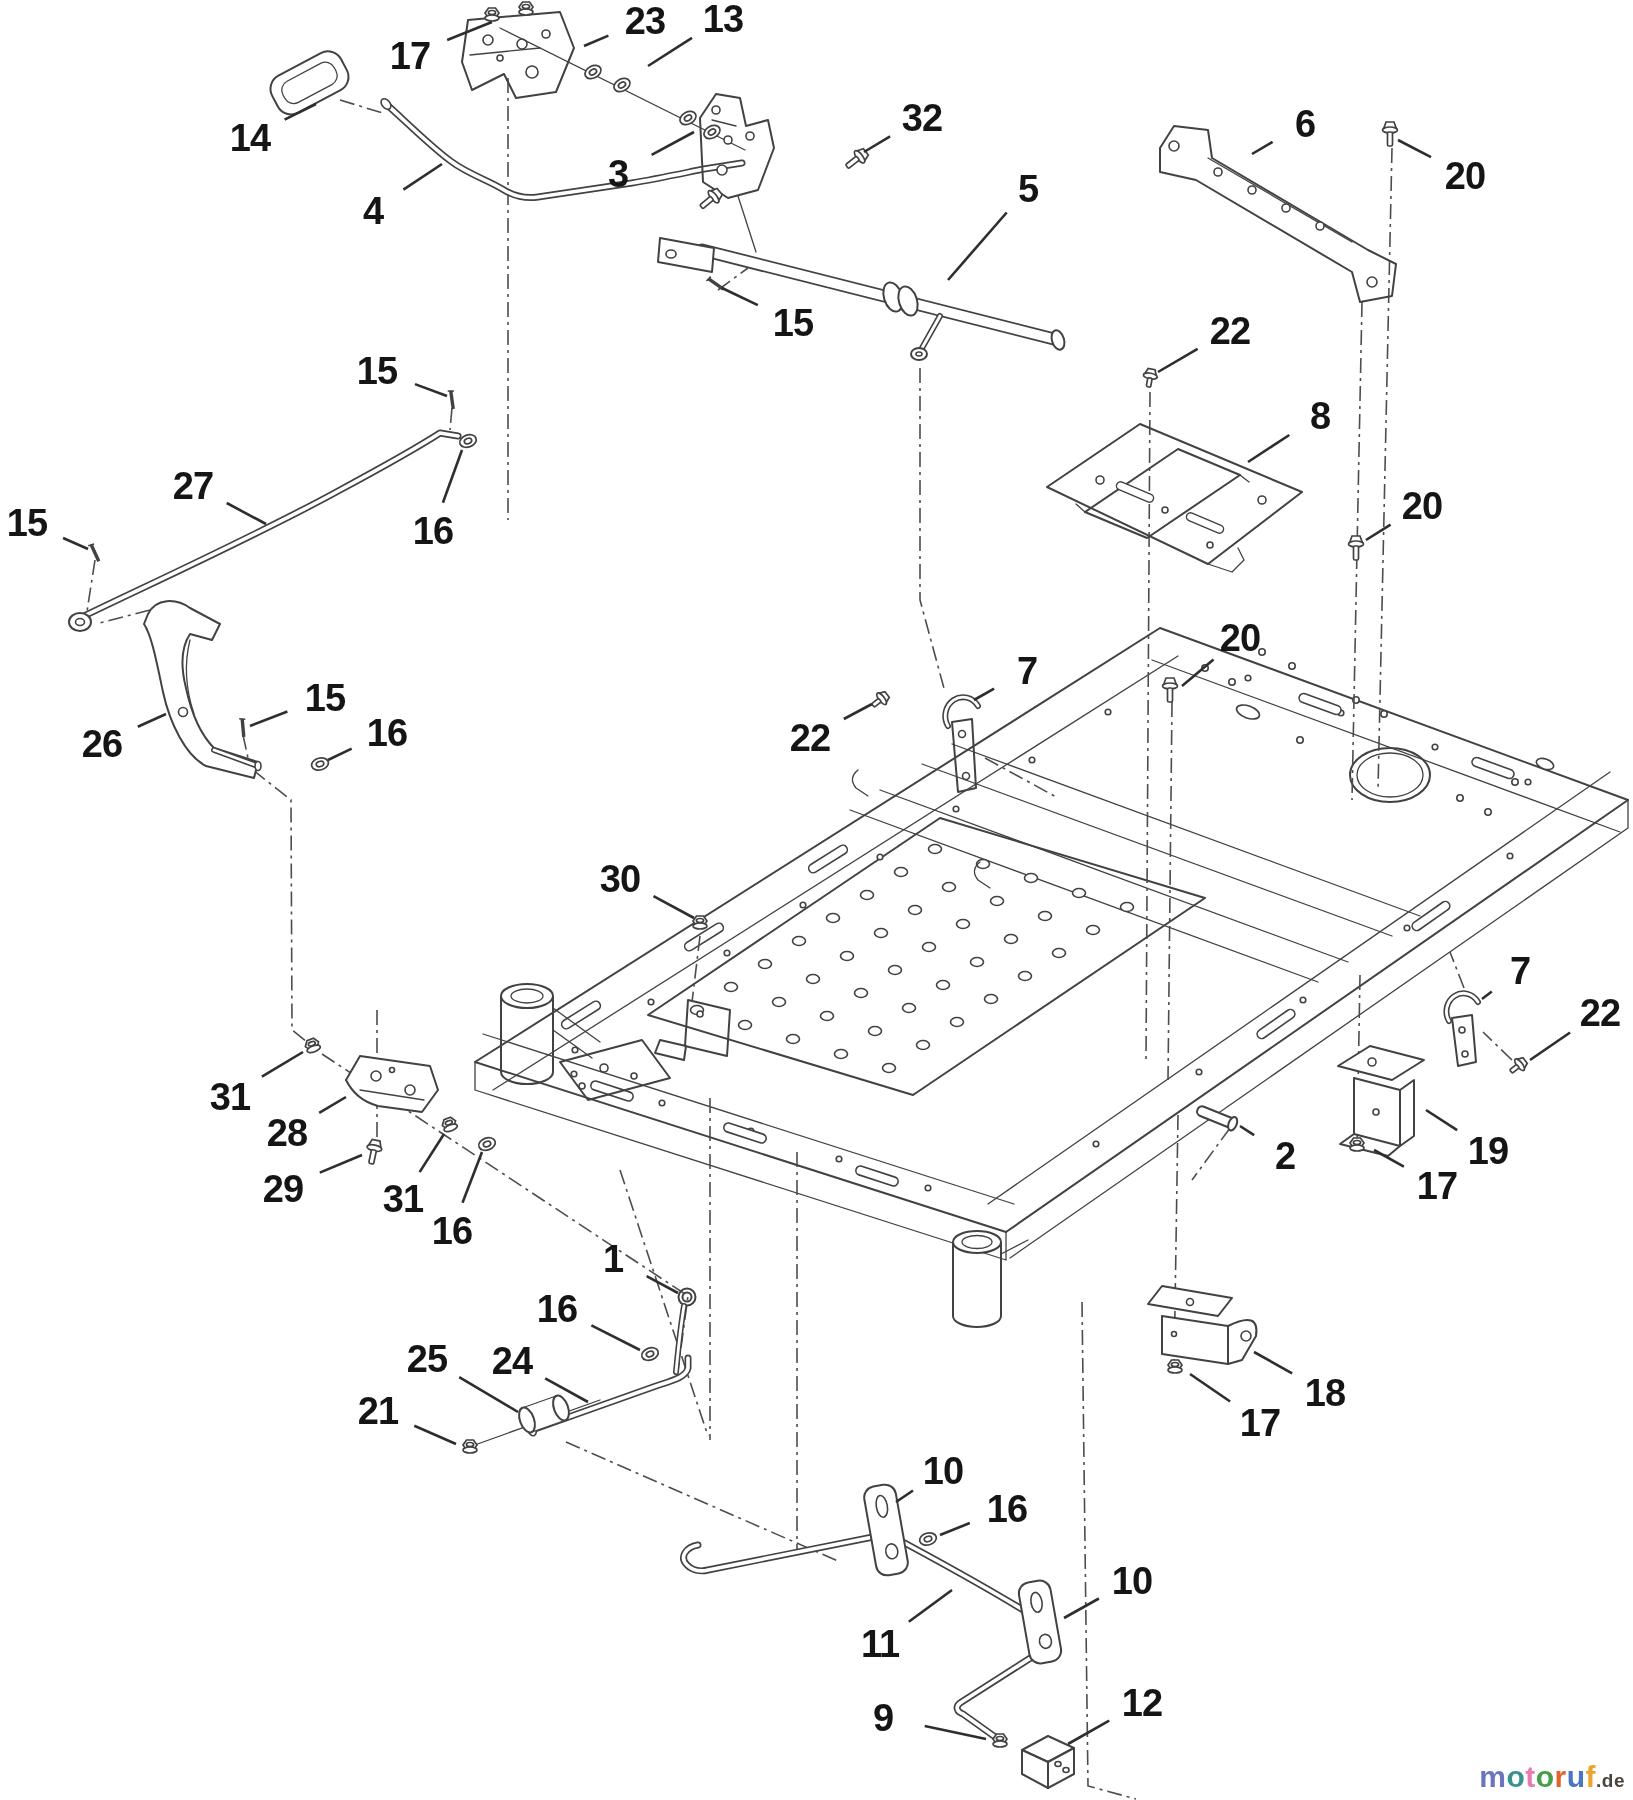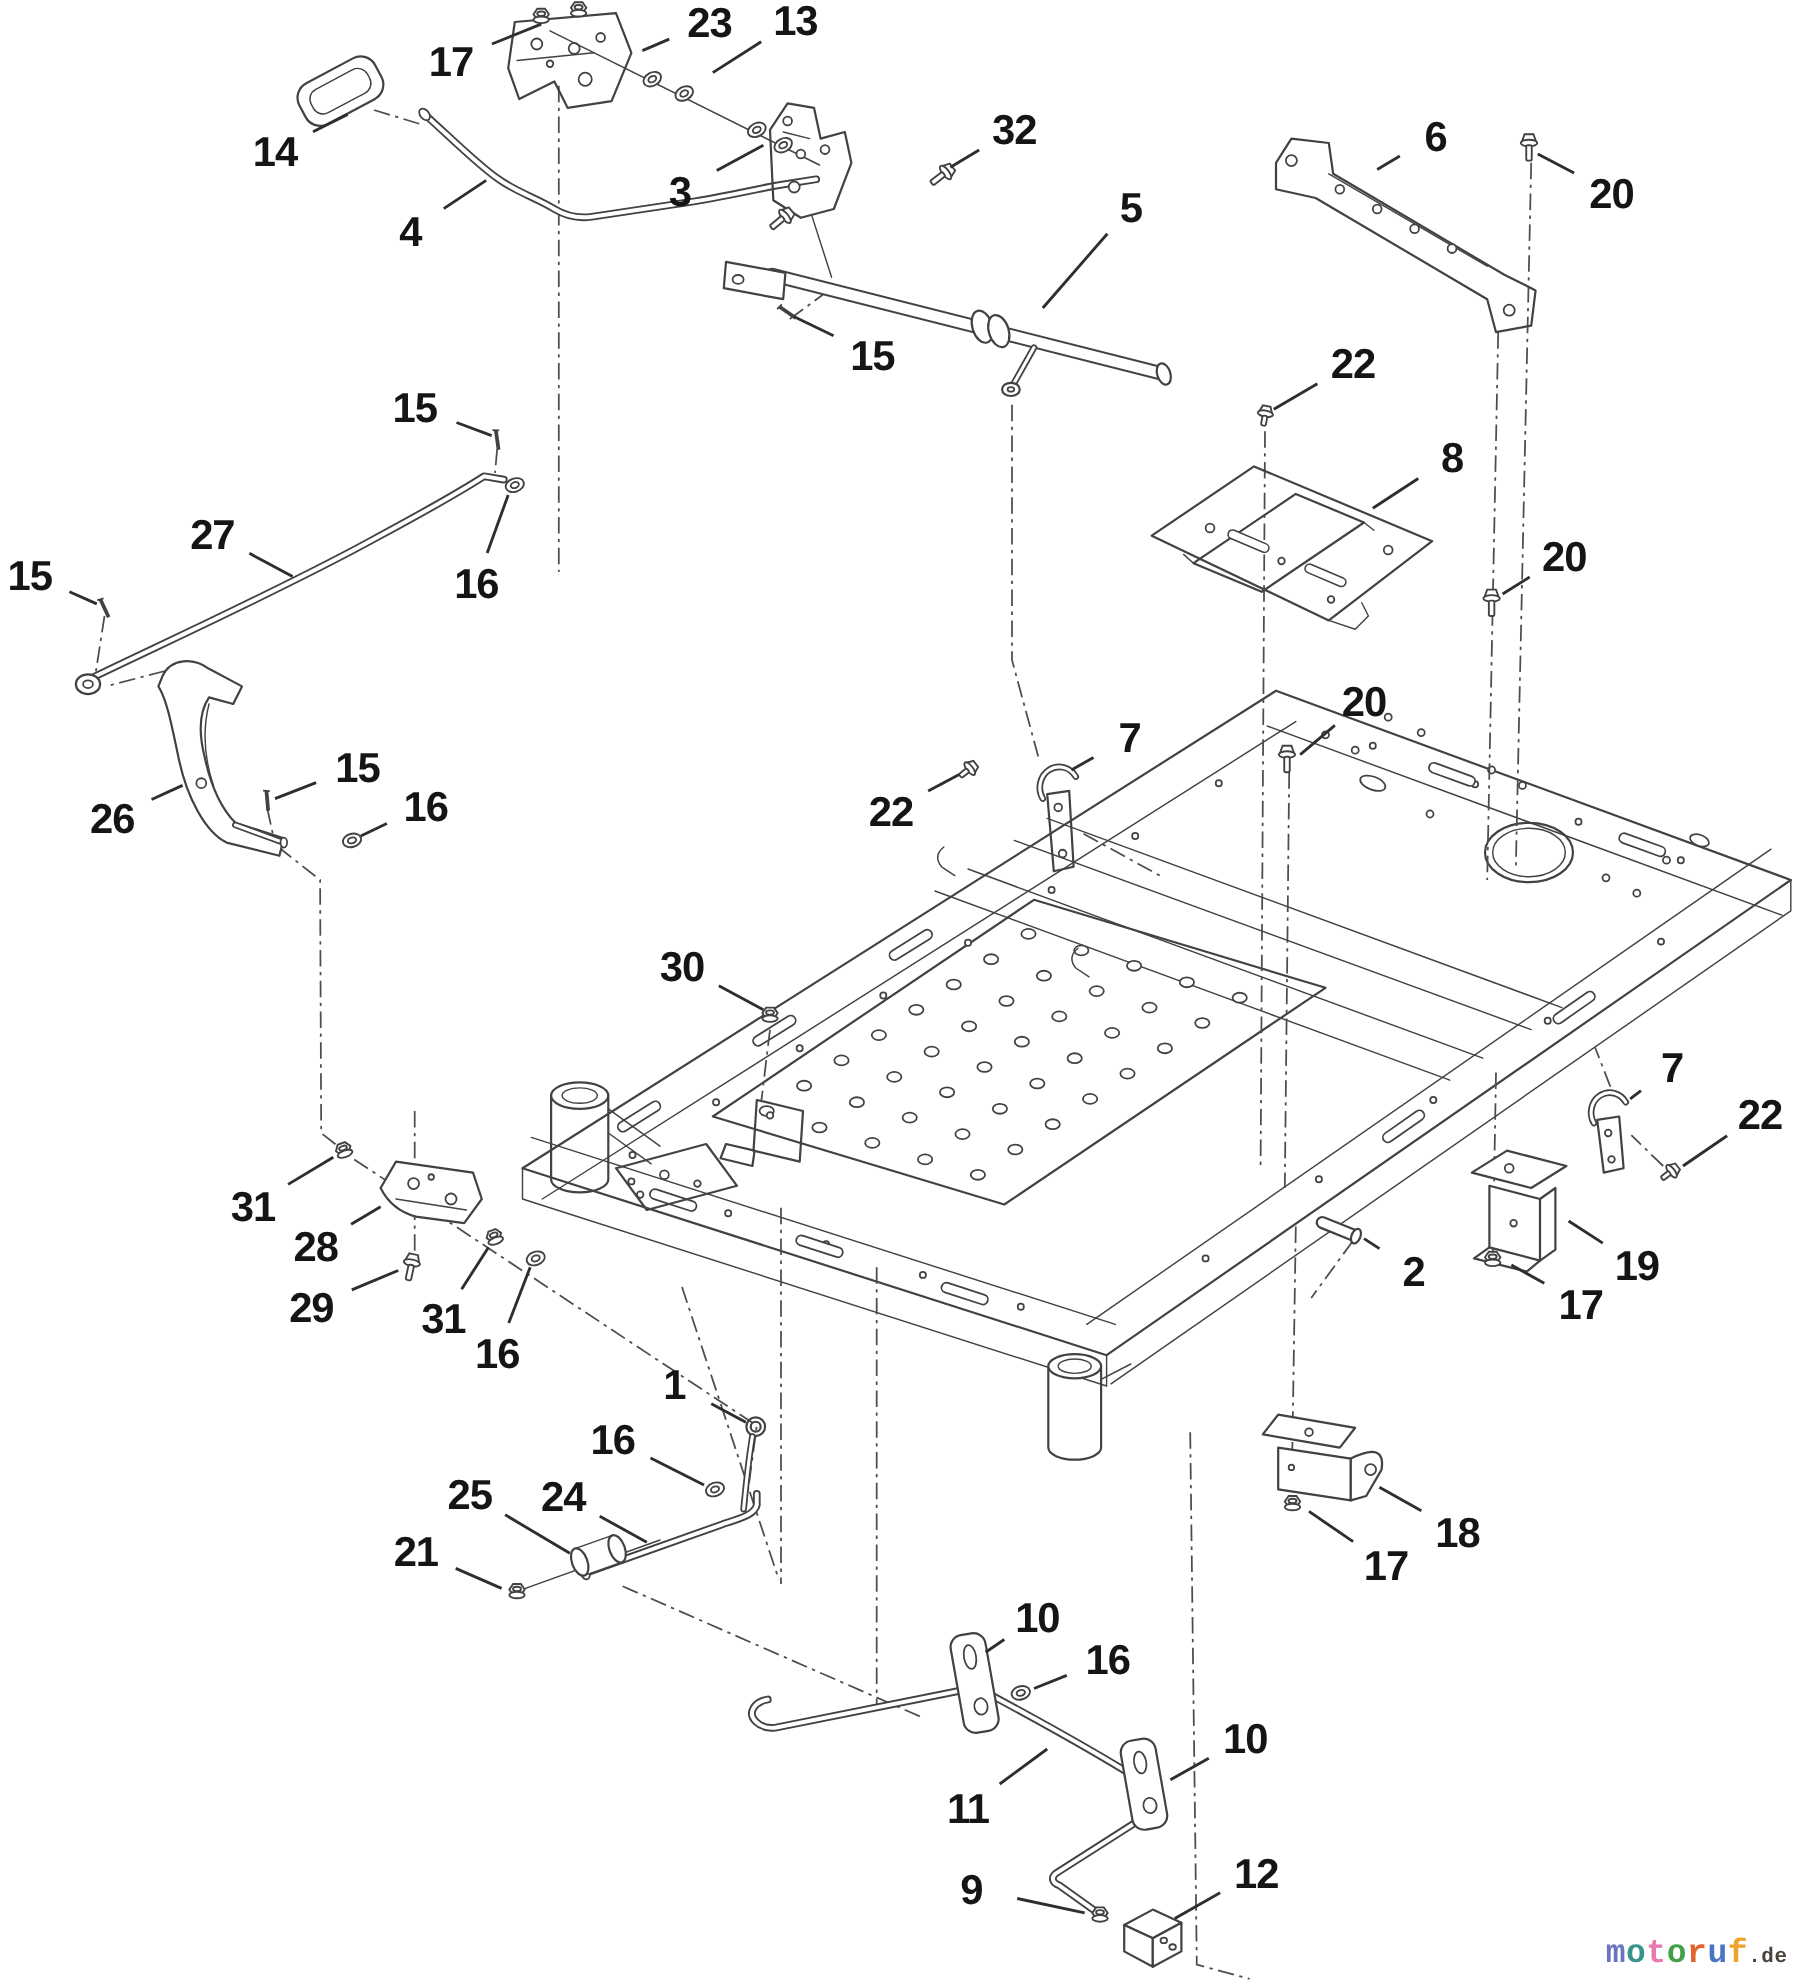--- a/index.html
+++ b/index.html
@@ -14,21 +14,21 @@
   .dash{fill:none;stroke:#4d4d4d;stroke-width:1.6;stroke-dasharray:15 5 3 5;}
   .tube-o{fill:none;stroke:#424242;stroke-width:7;stroke-linecap:round;stroke-linejoin:round;}
   .tube-i{fill:none;stroke:#ffffff;stroke-width:3.6;stroke-linecap:round;stroke-linejoin:round;}
   .tube-xo{fill:none;stroke:#424242;stroke-width:13;stroke-linecap:round;}
   .tube-xi{fill:none;stroke:#ffffff;stroke-width:9.5;stroke-linecap:round;}
   .tube-so{fill:none;stroke:#424242;stroke-width:6;stroke-linecap:round;stroke-linejoin:round;}
   .tube-si{fill:none;stroke:#ffffff;stroke-width:2.8;stroke-linecap:round;stroke-linejoin:round;}
   .hw{fill:#ffffff;stroke:#424242;stroke-width:1.7;}
   .leader{stroke:#2e2e2e;stroke-width:2.6;fill:none;}
   text.callout{font-family:"Liberation Sans",sans-serif;font-weight:700;font-size:38px;fill:#151515;letter-spacing:-1px;}
-  .watermark{position:absolute;right:8px;bottom:8px;font-family:Liberation Mono, monospace;
+  .watermark{position:absolute;right:8px;bottom:8px;font-family:Liberation Sans, sans-serif;
              font-weight:600;font-size:30px;letter-spacing:.5px;line-height:1;margin-top:48px;}
   .watermark .wm-suffix{font-size:19px;font-weight:600;}
 </style>
 </head>
 <body>
 
 <div class="stage">
 <svg id="diagram" width="1633" height="1800" viewBox="0 0 1633 1800">
   <defs>
     <g id="def-bolt">

